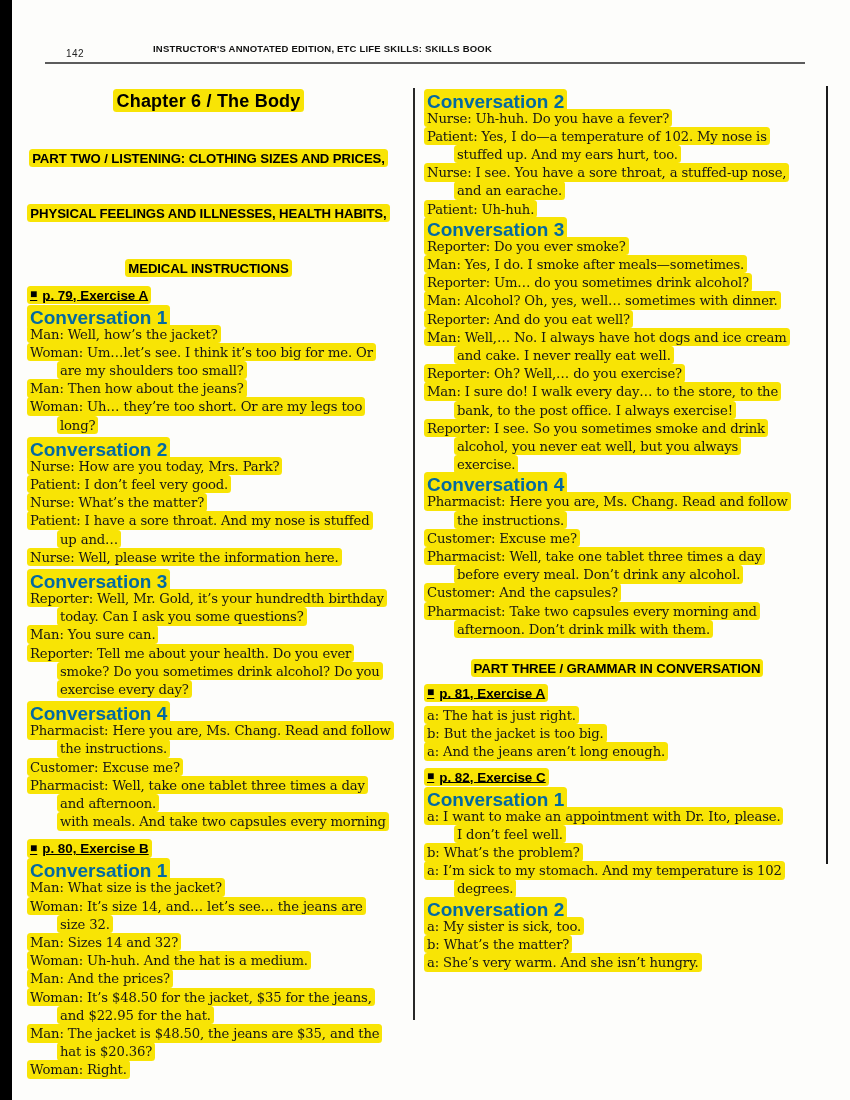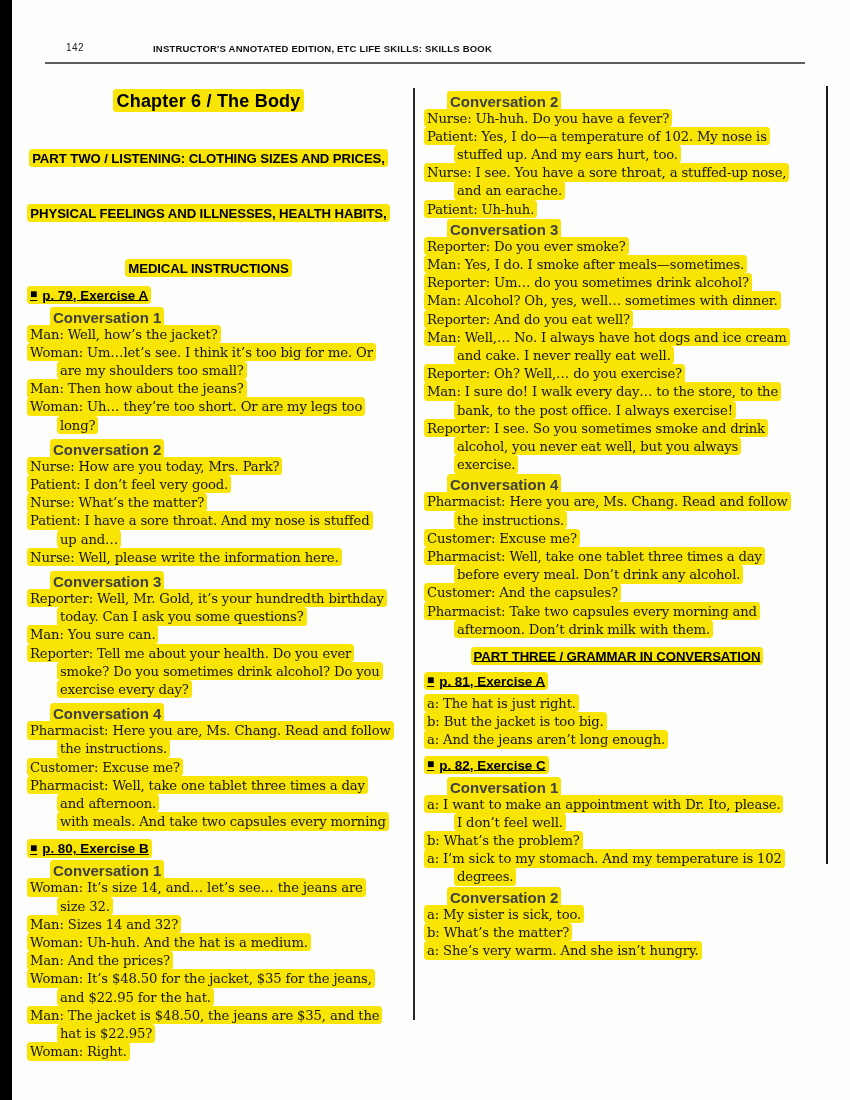--- a/index.html
+++ b/index.html
@@ -4,44 +4,44 @@
 <style>
   :root { --hl:#f8e405; --ink:#161616; --paper:#fdfdfb; }
   * { margin:0; padding:0; box-sizing:border-box; }
   html,body { width:850px; height:1100px; }
   body { font-family:"Liberation Sans", sans-serif; background:#ffffff; }
   .page { position:relative; width:850px; height:1100px; background:var(--paper); overflow:hidden; }
 
   .scan-bar-left { position:absolute; left:0; top:0; width:12px; height:1100px; background:#000; }
   .scan-line-right { position:absolute; left:826px; top:86px; width:2px; height:778px; background:#1b1b1b; }
 
-  .pg-num { position:absolute; left:66px; top:42px; font-size:10px; color:#222; letter-spacing:.4px;text-align:right; }
+  .pg-num { position:absolute; left:66px; top:48px; font-size:10px; color:#222; letter-spacing:.4px;text-align:right; }
   .hdr-title { position:absolute; left:117px; top:43px; font-size:9.5px; font-weight:700; color:#111; letter-spacing:.2px;padding-left:36px; }
   .hdr-rule { position:absolute; left:45px; top:62px; width:760px; height:2px; background:#5c5c5c; }
 
   .col { position:absolute; }
   #col-left  { left:27px;  top:88px; width:363px; }
   #col-right { left:424px; top:90px; width:386px; }
   .divider { position:absolute; left:413px; top:88px; width:1.5px; height:932px; background:#282828; }
 
   .hl { background:var(--hl); padding:1.5px 3px 2px; border-radius:3.5px;
         -webkit-box-decoration-break:clone; box-decoration-break:clone; }
 
   .chapter { text-align:center; font-size:18px; font-weight:700; color:#000;
              line-height:24px; margin-bottom:13px; letter-spacing:.2px; }
 
   .part { text-align:center; font-size:13.2px; font-weight:700; color:#000;
           line-height:18px; letter-spacing:-.1px;margin-top:37px; }
-  #col-right .part { margin:9px 0 2px;text-decoration:underline; }
+  #col-right .part { margin:21px 0 2px; }
 
   .exh { font-size:13.4px; font-weight:700; color:#000; line-height:18px; margin-top:7px;text-decoration:underline; }
   #col-left .exh { margin-top:9px; }
   .sq { font-size:12px; margin-right:5px; position:relative; top:-1px; }
 
-  .conv { font-size:15px; font-weight:700; color:#404040; line-height:17px; margin-top:2px;margin-left:23px; }
+  .conv { font-size:19px; font-weight:700; color:#0369a1; line-height:17px; margin-top:2px; }
   #col-left .conv { margin-top:6px; }
   #col-left .exh + .conv, #col-right .exh + .conv { margin-top:4px; }
   .exh + .dline { margin-top:4px; }
 
   .dline { font-family:"DejaVu Serif", serif; font-size:13.2px; color:var(--ink);
            line-height:18.2px; white-space:nowrap; letter-spacing:-.15px; }
   .dline.ind { padding-left:30px; }
 </style>
 </head>
 <body>
@@ -88,29 +88,30 @@
       <div class="dline ind"><span class="hl">exercise every day?</span></div>
       <div class="conv"><span class="hl">Conversation 4</span></div>
       <div class="dline"><span class="hl">Pharmacist: Here you are, Ms. Chang. Read and follow</span></div>
       <div class="dline ind"><span class="hl">the instructions.</span></div>
       <div class="dline"><span class="hl">Customer: Excuse me?</span></div>
       <div class="dline"><span class="hl">Pharmacist: Well, take one tablet three times a day</span></div>
       <div class="dline ind"><span class="hl">and afternoon.</span></div>
       <div class="dline ind"><span class="hl">with meals. And take two capsules every morning</span></div>
       <div class="exh"><span class="hl"><span class="sq">■</span>p. 80, Exercise B</span></div>
       <div class="conv"><span class="hl">Conversation 1</span></div>
+      <div class="dline"><span class="hl">Man: What size is the jacket?</span></div>
       <div class="dline"><span class="hl">Woman: It’s size 14, and… let’s see… the jeans are</span></div>
       <div class="dline ind"><span class="hl">size 32.</span></div>
       <div class="dline"><span class="hl">Man: Sizes 14 and 32?</span></div>
       <div class="dline"><span class="hl">Woman: Uh-huh. And the hat is a medium.</span></div>
       <div class="dline"><span class="hl">Man: And the prices?</span></div>
       <div class="dline"><span class="hl">Woman: It’s $48.50 for the jacket, $35 for the jeans,</span></div>
       <div class="dline ind"><span class="hl">and $22.95 for the hat.</span></div>
       <div class="dline"><span class="hl">Man: The jacket is $48.50, the jeans are $35, and the</span></div>
-      <div class="dline ind"><span class="hl">hat is $22.95?</span></div>
+      <div class="dline ind"><span class="hl">hat is $20.36?</span></div>
       <div class="dline"><span class="hl">Woman: Right.</span></div>
     </div>
 
   <div class="col" id="col-right">
 
   <div class="conv"><span class="hl">Conversation 2</span></div>
       <div class="dline"><span class="hl">Nurse: Uh-huh. Do you have a fever?</span></div>
       <div class="dline"><span class="hl">Patient: Yes, I do—a temperature of 102. My nose is</span></div>
       <div class="dline ind"><span class="hl">stuffed up. And my ears hurt, too.</span></div>
       <div class="dline"><span class="hl">Nurse: I see. You have a sore throat, a stuffed-up nose,</span></div>

